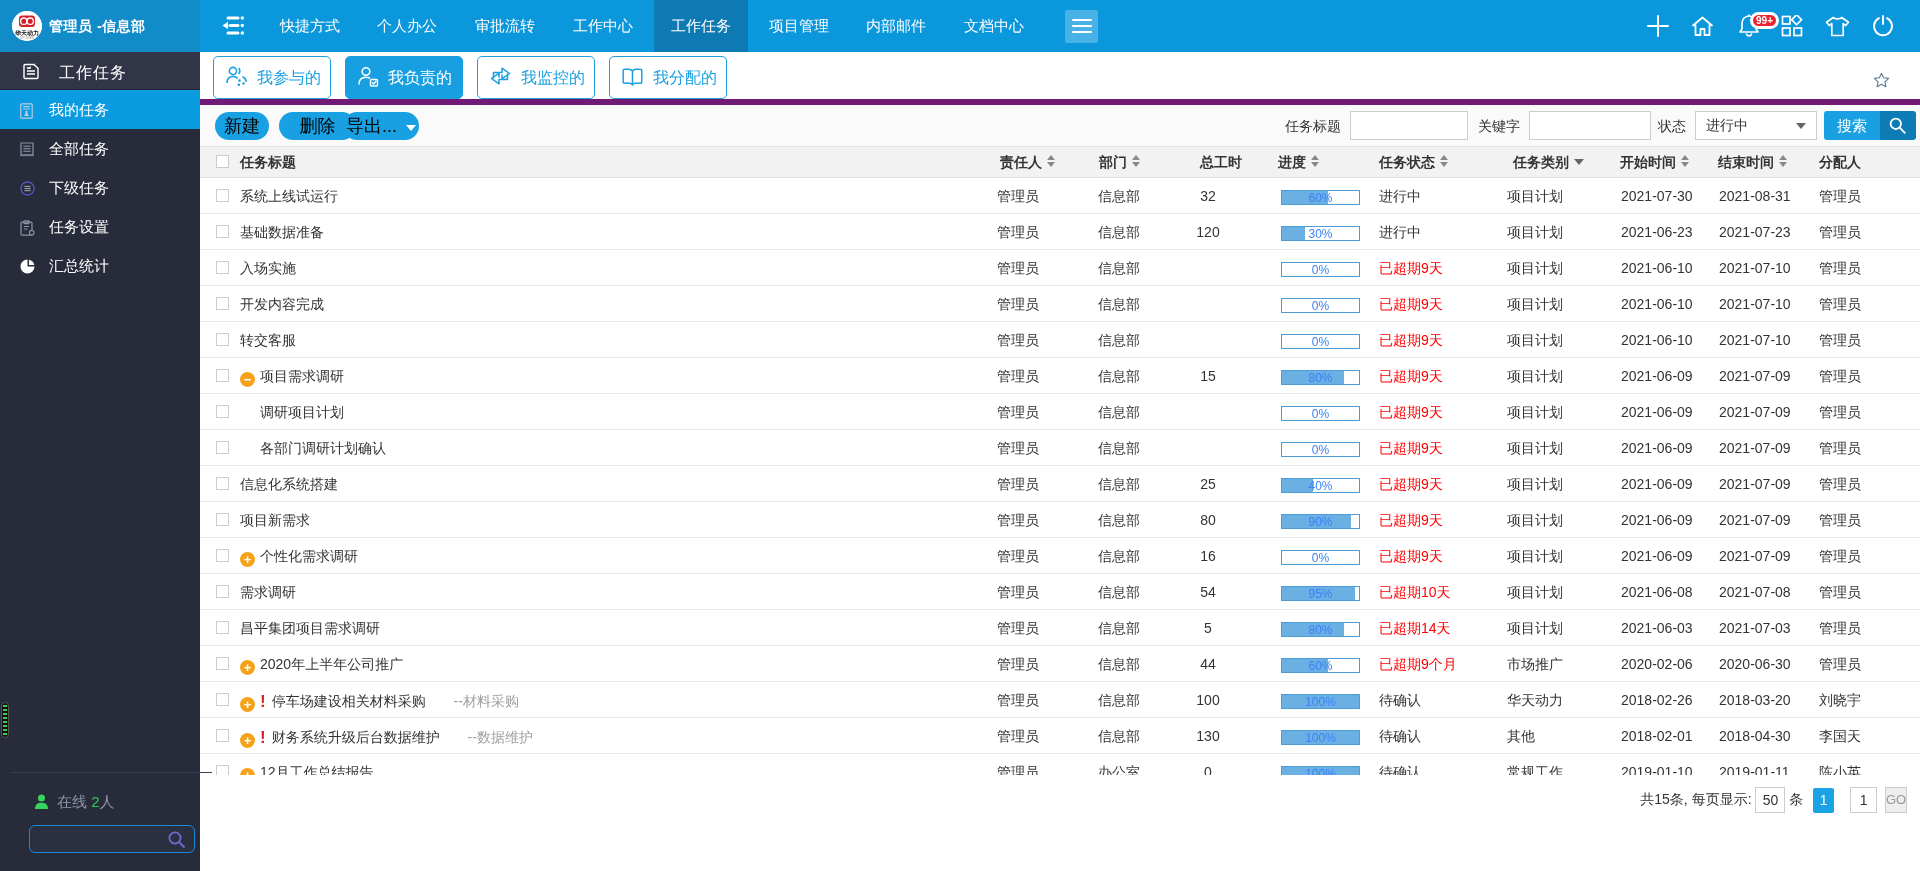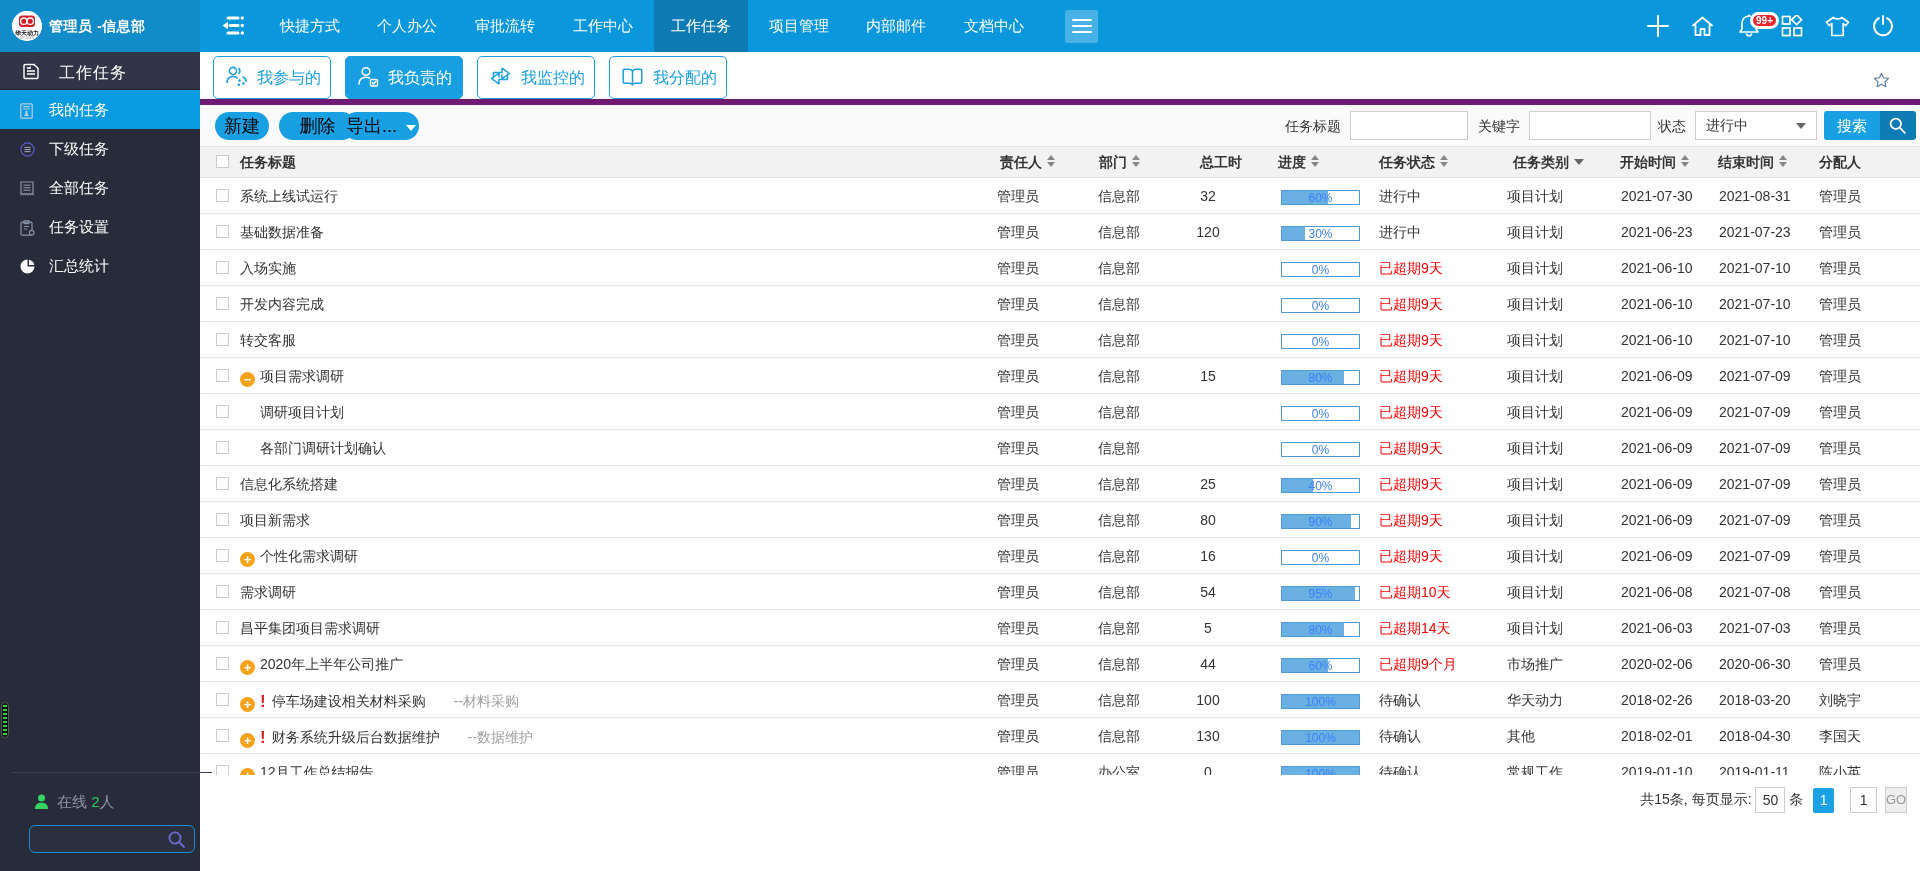--- a/index.html
+++ b/index.html
@@ -184,40 +184,40 @@
           <g fill="none" stroke="#b8cfe0" stroke-width="1.2">
             <rect x="0.8" y="0.8" width="11.4" height="14.4" rx="1"></rect>
             <path d="M3.2 3.6 H9.8 M3.2 6 H9.8"></path>
           </g>
           <path d="M6.5 8.5 L9 13 H4 Z" fill="#b8cfe0"></path>
           <circle cx="6.5" cy="9" r="1.2" fill="#b8cfe0"></circle>
         </svg>
         <span class="t">我的任务</span>
       </div>
     <div class="mitem">
+        <svg width="14" height="16" viewBox="0 0 14 16">
+          <path d="M1 1 H13 V13.5 L11.8 12.6 L10.6 13.7 L9.4 12.6 L8.2 13.7 L7 12.6 L5.8 13.7 L4.6 12.6 L3.4 13.7 L2.2 12.6 L1 13.5 Z" fill="none" stroke="#8a93a6" stroke-width="1.2"></path>
+          <g stroke="#8a93a6" stroke-width="1.1">
+            <line x1="3.4" y1="4.2" x2="10.6" y2="4.2"></line>
+            <line x1="3.4" y1="6.7" x2="10.6" y2="6.7"></line>
+            <line x1="3.4" y1="9.2" x2="10.6" y2="9.2"></line>
+          </g>
+        </svg>
+        <span class="t">全部任务</span>
+      </div>
+    <div class="mitem">
         <svg width="15" height="15" viewBox="0 0 15 15">
           <circle cx="7.5" cy="7.5" r="6.6" fill="none" stroke="#5d5cd0" stroke-width="1.2"></circle>
           <g stroke="#9aa0b8" stroke-width="1.1">
             <line x1="4.4" y1="5.4" x2="10.6" y2="5.4"></line>
             <line x1="4.4" y1="7.5" x2="10.6" y2="7.5"></line>
             <line x1="4.4" y1="9.6" x2="10.6" y2="9.6"></line>
           </g>
         </svg>
         <span class="t">下级任务</span>
-      </div>
-    <div class="mitem">
-        <svg width="14" height="16" viewBox="0 0 14 16">
-          <path d="M1 1 H13 V13.5 L11.8 12.6 L10.6 13.7 L9.4 12.6 L8.2 13.7 L7 12.6 L5.8 13.7 L4.6 12.6 L3.4 13.7 L2.2 12.6 L1 13.5 Z" fill="none" stroke="#8a93a6" stroke-width="1.2"></path>
-          <g stroke="#8a93a6" stroke-width="1.1">
-            <line x1="3.4" y1="4.2" x2="10.6" y2="4.2"></line>
-            <line x1="3.4" y1="6.7" x2="10.6" y2="6.7"></line>
-            <line x1="3.4" y1="9.2" x2="10.6" y2="9.2"></line>
-          </g>
-        </svg>
-        <span class="t">全部任务</span>
       </div>
     <div class="mitem">
         <svg width="15" height="16" viewBox="0 0 15 16">
           <g fill="none" stroke="#8a93a6" stroke-width="1.2">
             <rect x="1" y="2.2" width="11" height="13" rx="1"></rect>
             <rect x="3.8" y="0.8" width="5.4" height="2.8" rx="0.8"></rect>
             <path d="M4 6.5 H9 M4 9 H7.5"></path>
           </g>
           <circle cx="11.7" cy="12.7" r="2.3" fill="#262a38" stroke="#8a93a6" stroke-width="1.1"></circle>
         </svg>

